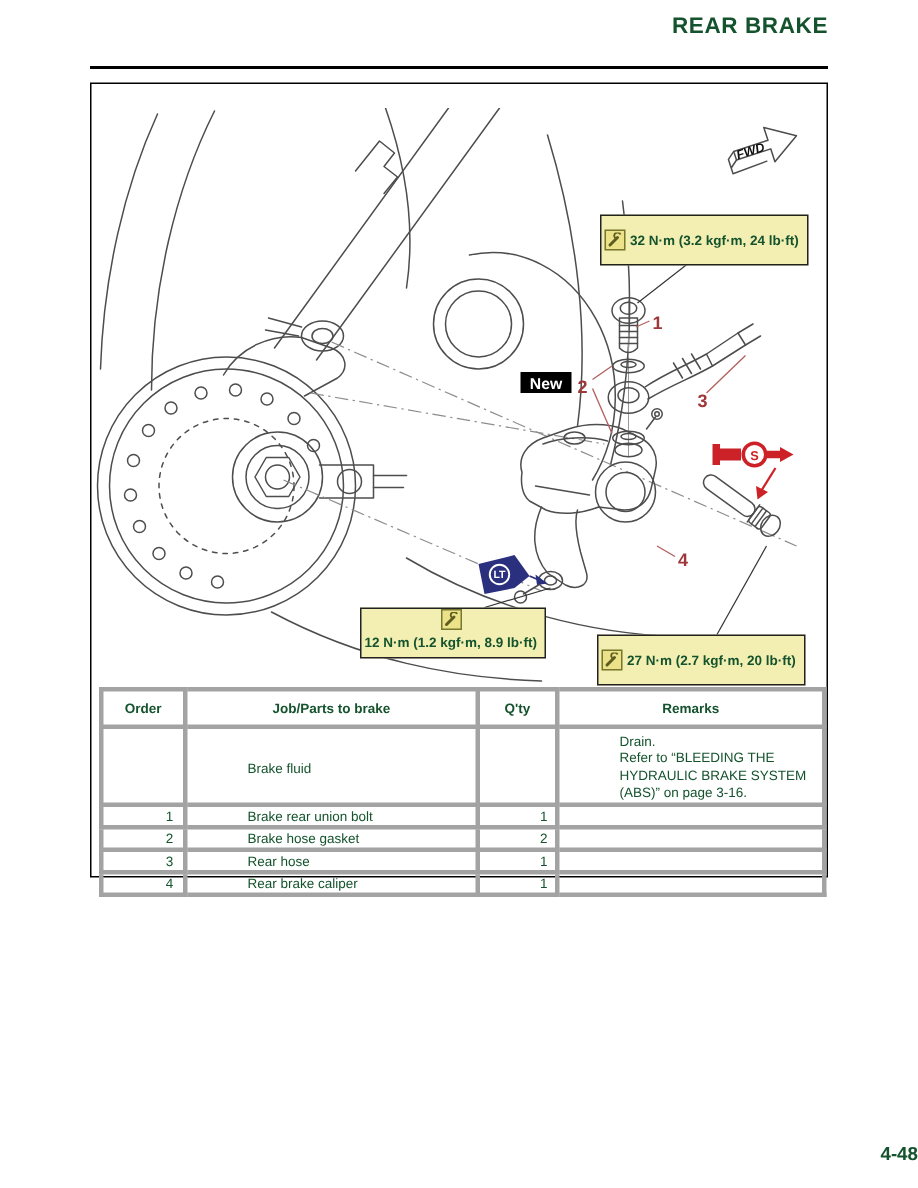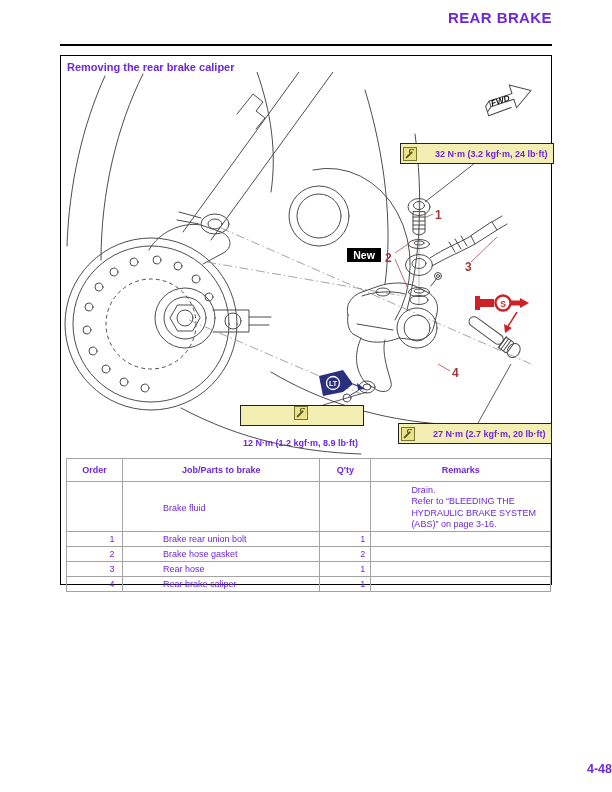--- a/index.html
+++ b/index.html
@@ -1,69 +1,68 @@
 <!DOCTYPE html>
 <html><head>
 <meta charset="utf-8">
 <style>
   html,body{margin:0;padding:0;background:#e8e8e8;}
   .page{position:relative;width:612px;height:792px;background:#ffffff;margin:0 auto;
-        font-family:"Liberation Sans",sans-serif;color:#6d28d9;overflow:hidden;}
+        font-family:"Liberation Sans",sans-serif;color:#14532d;overflow:hidden;}
 
   .header-title{position:absolute;top:9px;left:60px;width:492px;text-align:right;
                 font-size:15px;font-weight:bold;letter-spacing:.4px;}
   .header-rule{position:absolute;top:44px;left:60px;width:492px;height:2px;background:#000;}
 
   .figure-box{position:absolute;top:55px;left:60px;width:490px;height:528px;border:1px solid #000;}
   .figure-caption{position:absolute;top:5px;left:6px;font-size:11px;font-weight:bold;}
 
   .diagram-svg{position:absolute;top:16px;left:0;}
   .diagram-svg .ln{stroke:#4d4d4d;fill:none;stroke-width:1;stroke-linecap:round;stroke-linejoin:round;}
   .diagram-svg .dash{stroke-dasharray:3 4;}
   .diagram-svg .dd{stroke:#8d8d8d;stroke-width:.8;stroke-dasharray:9 3 1.5 3;fill:none;}
   .diagram-svg .thin{stroke:#333;stroke-width:.8;fill:none;}
   .diagram-svg .red{stroke:#b4605e;stroke-width:.9;fill:none;}
   .diagram-svg .num{fill:#9e3739;font-family:"Liberation Sans",sans-serif;font-size:12px;font-weight:bold;stroke:none;}
   .diagram-svg .fwdtxt{font-family:"Liberation Sans",sans-serif;font-style:italic;font-weight:bold;font-size:8.5px;fill:#111;stroke:none;}
   .diagram-svg .newtxt{font-family:"Liberation Sans",sans-serif;font-weight:bold;font-size:10.5px;fill:#fff;stroke:none;}
   .diagram-svg .sym-s-txt{font-family:"Liberation Sans",sans-serif;font-weight:bold;font-size:8.5px;fill:#cc2227;stroke:none;}
   .diagram-svg .sym-lt-txt{font-family:"Liberation Sans",sans-serif;font-weight:bold;font-size:7px;fill:#fff;stroke:none;}
 
-  .callout{position:absolute;display:flex;align-items:center;gap:18px;background:#f3efb2;
-           border:1px solid #222;height:21px;padding:0 5px 0 2px;font-size:9px;font-weight:bold;
+  .callout{position:absolute;display:flex;align-items:center;gap:3px;background:#f3efb2;
+           border:1px solid #222;height:34px;padding:0 5px 0 2px;font-size:9px;font-weight:bold;
            white-space:nowrap;box-sizing:border-box;}
   .callout .icon{width:12px;height:12px;background:#ece289;border:1px solid #77772f;
                  display:flex;align-items:center;justify-content:center;flex:0 0 auto;}
   #callout-union{left:339px;top:87px;}
   #callout-bleed{left:179px;top:349px;flex-direction:column;}
   #callout-caliper{left:337px;top:367px;}
 
   .parts-table{position:absolute;left:5px;top:402px;border-collapse:collapse;font-size:9px;}
-  .parts-table th,.parts-table td{border:1px solid #a3a3a3;padding:1px 5px;}
+  .parts-table th,.parts-table td{border:3px solid #a3a3a3;padding:1px 5px;}
   .parts-table th{font-weight:bold;text-align:center;vertical-align:middle;height:20px;}
   .parts-table td{vertical-align:middle;padding-left:40px;}
   .parts-table td.c{text-align:center;}
   .parts-table tr.prerow{height:42px;}
   .parts-table tr.prerow td{vertical-align:top;padding-top:3px;}
   .parts-table tbody tr.item{height:15px;}
   .parts-table td.remarks{vertical-align:top;line-height:1.25;}
 
   .page-num{position:absolute;bottom:16px;left:0;width:100%;text-align:right;
             font-size:12.5px;font-weight:bold;}
 </style>
 </head>
 <body>
 
 <div class="page">
 
   <div class="header-title">REAR BRAKE</div>
   <div class="header-rule"></div>
 
   <div class="figure-box">
-    <div class="figure-caption">Removing the rear brake caliper</div>
 
     <svg class="diagram-svg" width="490" height="384" viewBox="0 0 490 384">
 
       <g class="ln">
         <path d="M 44 4 C 22 52 8 112 6 174"></path>
         <path d="M 82 2 C 56 54 40 120 40 188"></path>
         <circle cx="90" cy="252" r="86"></circle>
         <circle cx="90" cy="252" r="78"></circle>
         <circle class="dash" cx="90" cy="252" r="45"></circle>
         <circle cx="84" cy="316" r="4"></circle>

